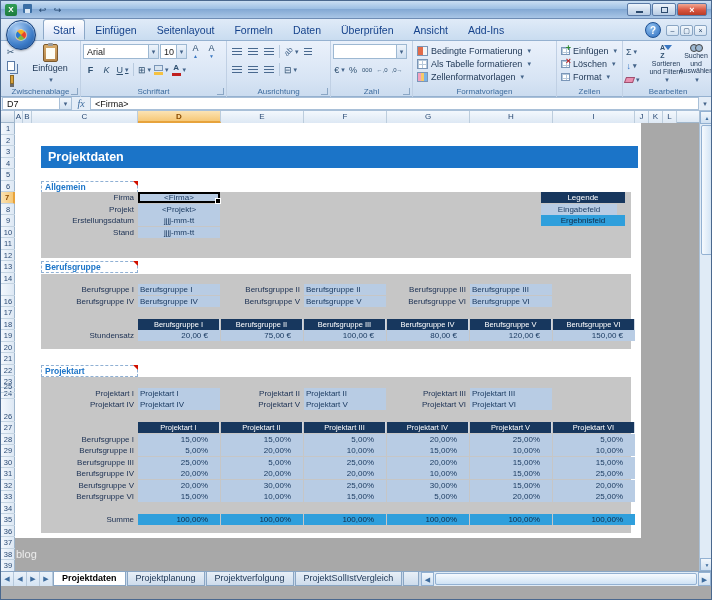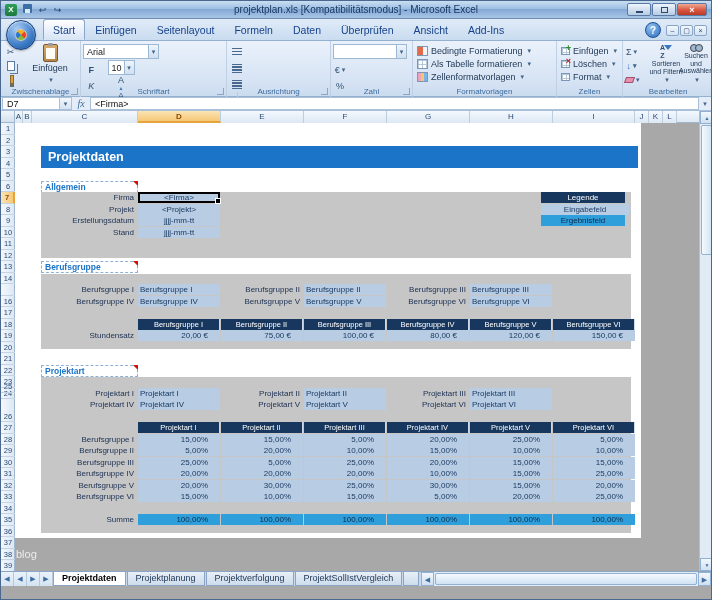--- a/index.html
+++ b/index.html
@@ -56,21 +56,21 @@
     text-align: center; color: #2c4a6e; }
   
   .ribbon { position: absolute; top: 40px; left: 0; right: 0; height: 56px;
     background: linear-gradient(#eaf1fb, #d7e4f4 70%, #cbdcEF);
     border-bottom: 1px solid #95b1d0; display: flex; }
   .rgroup { position: relative; height: 56px; border-right: 1px solid #c0d0e4; flex: 0 0 auto; }
   .glabel { position: absolute; bottom: 1px; left: 0; right: 0; text-align: center;
     font-size: 8px; color: #3e6c9e; white-space: nowrap; overflow: hidden; }
   .launcher { position: absolute; right: 2px; bottom: 2px; width: 7px; height: 7px;
     border: 1px solid #8aa6c4; border-top: none; border-left: none; }
-  .rrow { position: absolute; left: 2px; display: flex; gap: 1px; align-items: center; flex-direction: column; }
+  .rrow { position: absolute; left: 2px; display: flex; gap: 1px; align-items: center; }
   .r1 { top: 3px; } .r2 { top: 21px; }
   .sbtn { height: 15px; min-width: 15px; display: flex; align-items: center; justify-content: center;
     font-size: 9px; color: #2f5070; border-radius: 2px; padding: 0 1px; }
   .combo { height: 15px; background: #fff; border: 1px solid #9db8d2; font-size: 9px;
     display: flex; align-items: center; padding-left: 3px; color: #222; }
   .dd::after { content: "▾"; font-size: 7px; color: #44648a; margin-left: 2px; }
   .combo .ddbox { margin-left: auto; height: 13px; width: 10px;
     background: linear-gradient(#eef4fb, #cfdff0); border-left: 1px solid #9db8d2;
     font-size: 7px; color: #44648a; text-align: center; line-height: 13px; }
   .bigbtn { display: flex; flex-direction: column; align-items: center; gap: 1px;
@@ -211,21 +211,20 @@
 </head>
 <body>
 
 <div class="app">
 
   <div class="titlebar">
     <div class="app-icon">X</div>
     <div class="qat-btn"><span class="ic-save"></span></div>
     <div class="qat-btn">↩</div>
     <div class="qat-btn">↪</div>
-    <div class="titletext">projektplan.xls  [Kompatibilitätsmodus] - Microsoft Excel</div>
     <div class="winbtns">
       <div class="winbtn">
           <span class="bar"></span>
         </div>
       <div class="winbtn">
           <span class="box"></span>
         </div>
       <div class="winbtn close">×</div>
     </div>
   </div>
@@ -505,21 +504,21 @@
       <div class="watermark">blog</div>
     <div class="cell-label" style="left: 40px; top: 81px; width: 93px;">Firma</div>
         <div class="cell-input center selected-cell" style="left: 137px; top: 81px; width: 82px;">&lt;Firma&gt;</div>
         <div class="cell-label" style="left: 40px; top: 92.5px; width: 93px;">Projekt</div>
         <div class="cell-input center" style="left: 137px; top: 92.5px; width: 82px;">&lt;Projekt&gt;</div>
         <div class="cell-label" style="left: 40px; top: 104px; width: 93px;">Erstellungsdatum</div>
         <div class="cell-input center" style="left: 137px; top: 104px; width: 82px;">jjjj-mm-tt</div>
         <div class="cell-label" style="left: 40px; top: 115.5px; width: 93px;">Stand</div>
         <div class="cell-input center" style="left: 137px; top: 115.5px; width: 82px;">jjjj-mm-tt</div>
         <div class="legend-title" style="left: 540px; top: 81px; width: 84px;">Legende</div>
-        <div class="legend-input" style="left: 540px; top: 92.5px; width: 88px;">Eingabefeld</div>
+        <div class="legend-input" style="left: 540px; top: 92.5px; width: 76px;">Eingabefeld</div>
         <div class="legend-result" style="left: 540px; top: 104px; width: 84px;">Ergebnisfeld</div>
         <div class="cell-label" style="left: 40px; top: 173px; width: 93px;">Berufsgruppe I</div>
         <div class="cell-input left" style="left: 137px; top: 173px; width: 82px;">Berufsgruppe I</div>
         <div class="cell-label" style="left: 224px; top: 173px; width: 75px;">Berufsgruppe II</div>
         <div class="cell-input left" style="left: 303px; top: 173px; width: 82px;">Berufsgruppe II</div>
         <div class="cell-label" style="left: 390px; top: 173px; width: 75px;">Berufsgruppe III</div>
         <div class="cell-input left" style="left: 469px; top: 173px; width: 82px;">Berufsgruppe III</div>
         <div class="cell-label" style="left: 40px; top: 184.5px; width: 93px;">Berufsgruppe IV</div>
         <div class="cell-input left" style="left: 137px; top: 184.5px; width: 82px;">Berufsgruppe IV</div>
         <div class="cell-label" style="left: 224px; top: 184.5px; width: 75px;">Berufsgruppe V</div>

